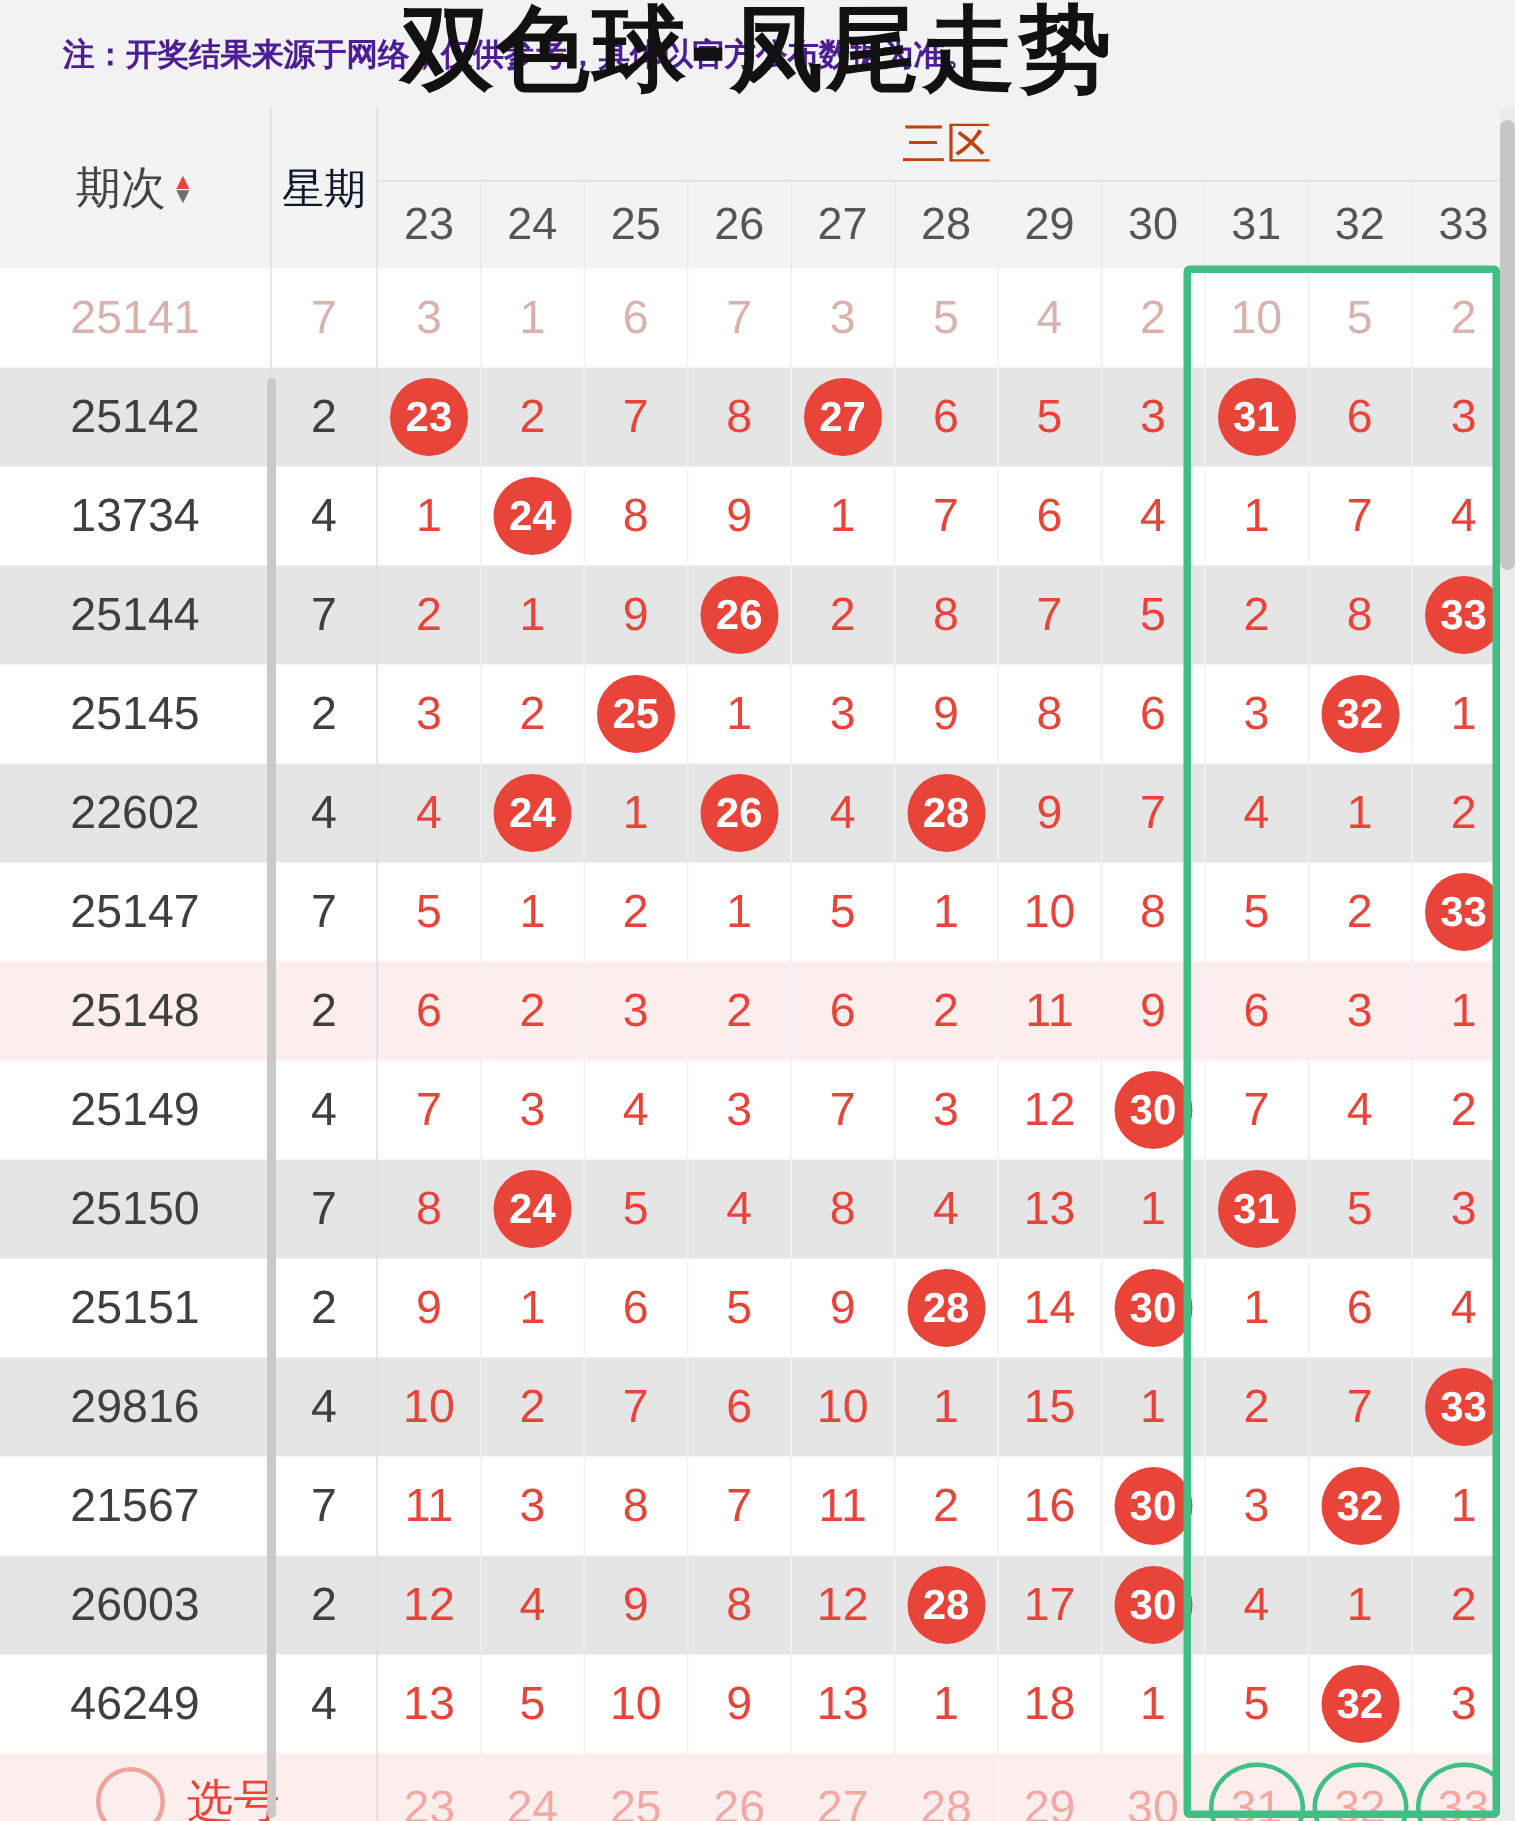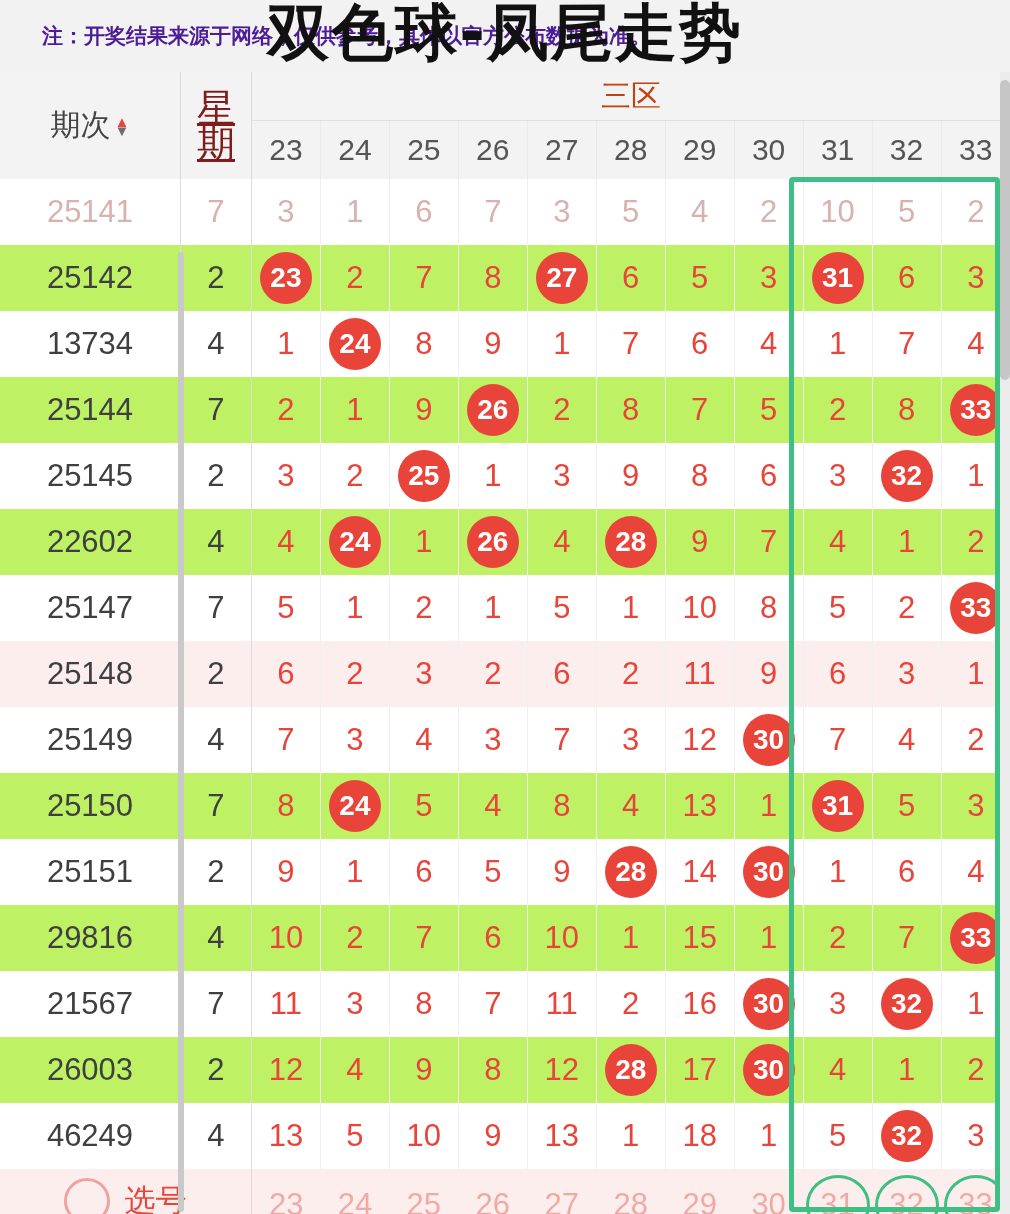--- a/index.html
+++ b/index.html
@@ -41,34 +41,33 @@
   .col-num{width:68px;}
   .hdr-issue{
     height:106px;font-size:30px;color:#444;
     border-right:1px solid #dcdcdc;
   }
   .hdr-issue .lbl{display:inline-flex;align-items:center;gap:4px;}
   .sort-icons{display:inline-flex;flex-direction:column;line-height:9px;font-size:15px;}
   .sort-up{color:#e8443a;}
   .sort-down{color:#6f6f6f;}
   .hdr-week{
-    height:106px;font-size:38px;color:#7f1d1d;line-height:36px;
+    height:106px;font-size:28px;color:#0f172a;line-height:36px;
     border-right:1px solid #dcdcdc;
-    text-decoration:underline;
   }
   .hdr-zone{
     height:48px;font-size:30px;color:#c2410c;
     border-bottom:1px solid #e0e0e0;
   }
   .hdr-num{
     height:58px;font-size:30px;color:#555;
     border-left:1px solid #eaeaea;
   }
   tbody tr{height:66px;}
-  tbody tr.alt{background:#bef264;}
+  tbody tr.alt{background:#e5e5e5;}
   tbody tr.pink{background:#fdeeee;border-radius:14px;}
   td.issue{
     font-size:31px;color:#3f3f3f;border-right:1px solid #dcdcdc;
   }
   td.week{
     font-size:31px;color:#3f3f3f;border-right:1px solid #dcdcdc;
   }
   td.num{border-left:1px solid #f0f0f0;}
   .ball{
     display:inline-flex;align-items:center;justify-content:center;

